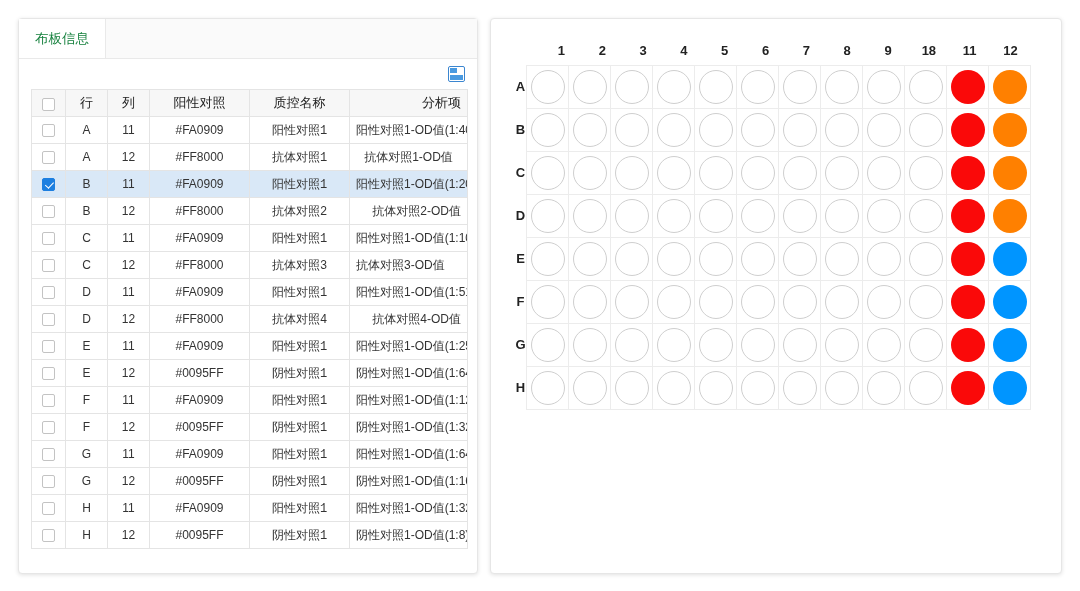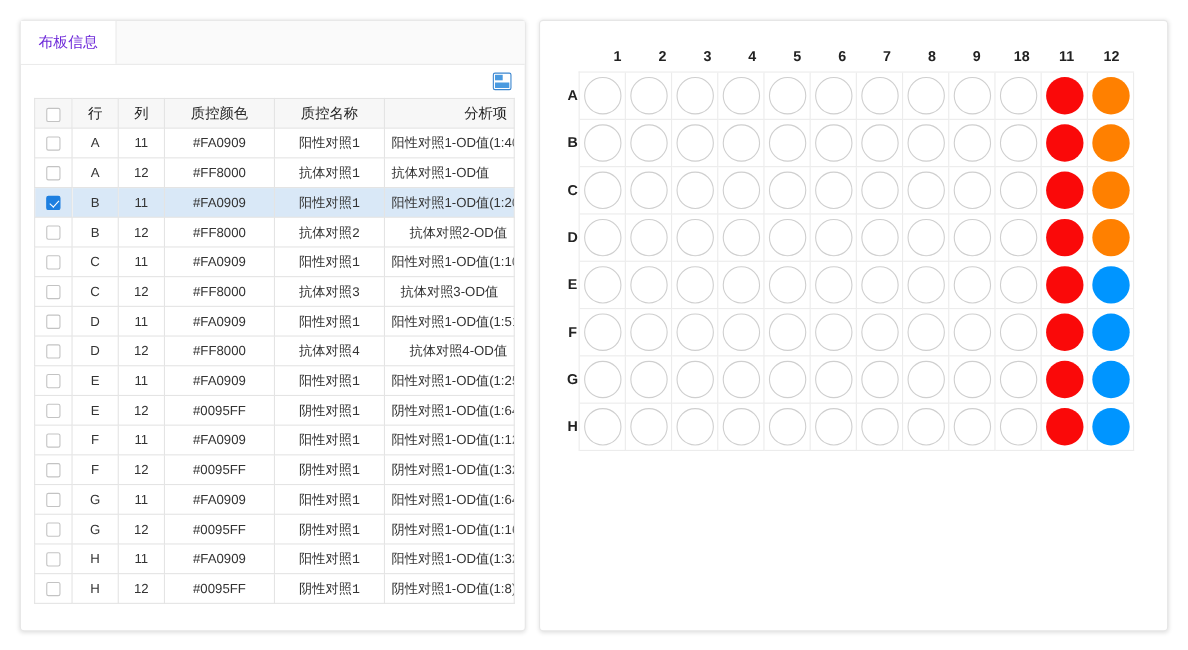--- a/index.html
+++ b/index.html
@@ -44,21 +44,21 @@
     background: #fafafa;
     display: flex;
     align-items: stretch;
     box-sizing: border-box;
   }
   .panel-tab {
     padding: 0 16px;
     display: flex;
     align-items: center;
     font-size: 13.5px;
-    color: #6d28d9;
+    color: #15803d;
     background: #ffffff;
     border-right: 1px solid #e9e9e9;
     box-sizing: border-box;
     position: relative;
     top: 0;
     cursor: default;
   }
 
   .toolbar-row {
     height: 30px;
@@ -246,41 +246,41 @@
 
     <div class="table-wrap">
       <table class="grid">
         <thead>
           <tr>
             <th class="col-check">
               <span class="cb"></span>
             </th>
             <th class="col-row">行</th>
             <th class="col-col">列</th>
-            <th class="col-color">质控颜色</th>
+            <th class="col-color">阳性对照</th>
             <th class="col-name">质控名称</th>
             <th class="col-item" style="text-align:right">分析项</th>
           </tr>
         </thead>
         <tbody id="table-body">
             <tr class="row-alt">
               <td class="col-check cell-center"><span class="cb"></span></td>
               <td class="col-row cell-center">A</td>
               <td class="col-col cell-center">11</td>
               <td class="col-color cell-center">#FA0909</td>
               <td class="col-name cell-center">阳性对照1</td>
               <td class="col-item cell-center" style="text-align: right;">阳性对照1-OD值(1:4096)</td>
             </tr>
             <tr>
               <td class="col-check cell-center"><span class="cb"></span></td>
               <td class="col-row cell-center">A</td>
               <td class="col-col cell-center">12</td>
               <td class="col-color cell-center">#FF8000</td>
               <td class="col-name cell-center">抗体对照1</td>
-              <td class="col-item cell-center" style="text-align: left;">抗体对照1-OD值</td>
+              <td class="col-item cell-center" style="text-align: center;">抗体对照1-OD值</td>
             </tr>
             <tr class="row-selected">
               <td class="col-check cell-center"><span class="cb checked"></span></td>
               <td class="col-row cell-center">B</td>
               <td class="col-col cell-center">11</td>
               <td class="col-color cell-center">#FA0909</td>
               <td class="col-name cell-center">阳性对照1</td>
               <td class="col-item cell-center" style="text-align: right;">阳性对照1-OD值(1:2048)</td>
             </tr>
             <tr>
@@ -298,21 +298,21 @@
               <td class="col-color cell-center">#FA0909</td>
               <td class="col-name cell-center">阳性对照1</td>
               <td class="col-item cell-center" style="text-align: right;">阳性对照1-OD值(1:1024)</td>
             </tr>
             <tr>
               <td class="col-check cell-center"><span class="cb"></span></td>
               <td class="col-row cell-center">C</td>
               <td class="col-col cell-center">12</td>
               <td class="col-color cell-center">#FF8000</td>
               <td class="col-name cell-center">抗体对照3</td>
-              <td class="col-item cell-center" style="text-align: center;">抗体对照3-OD值</td>
+              <td class="col-item cell-center" style="text-align: left;">抗体对照3-OD值</td>
             </tr>
             <tr class="row-alt">
               <td class="col-check cell-center"><span class="cb"></span></td>
               <td class="col-row cell-center">D</td>
               <td class="col-col cell-center">11</td>
               <td class="col-color cell-center">#FA0909</td>
               <td class="col-name cell-center">阳性对照1</td>
               <td class="col-item cell-center" style="text-align: right;">阳性对照1-OD值(1:512)</td>
             </tr>
             <tr>

